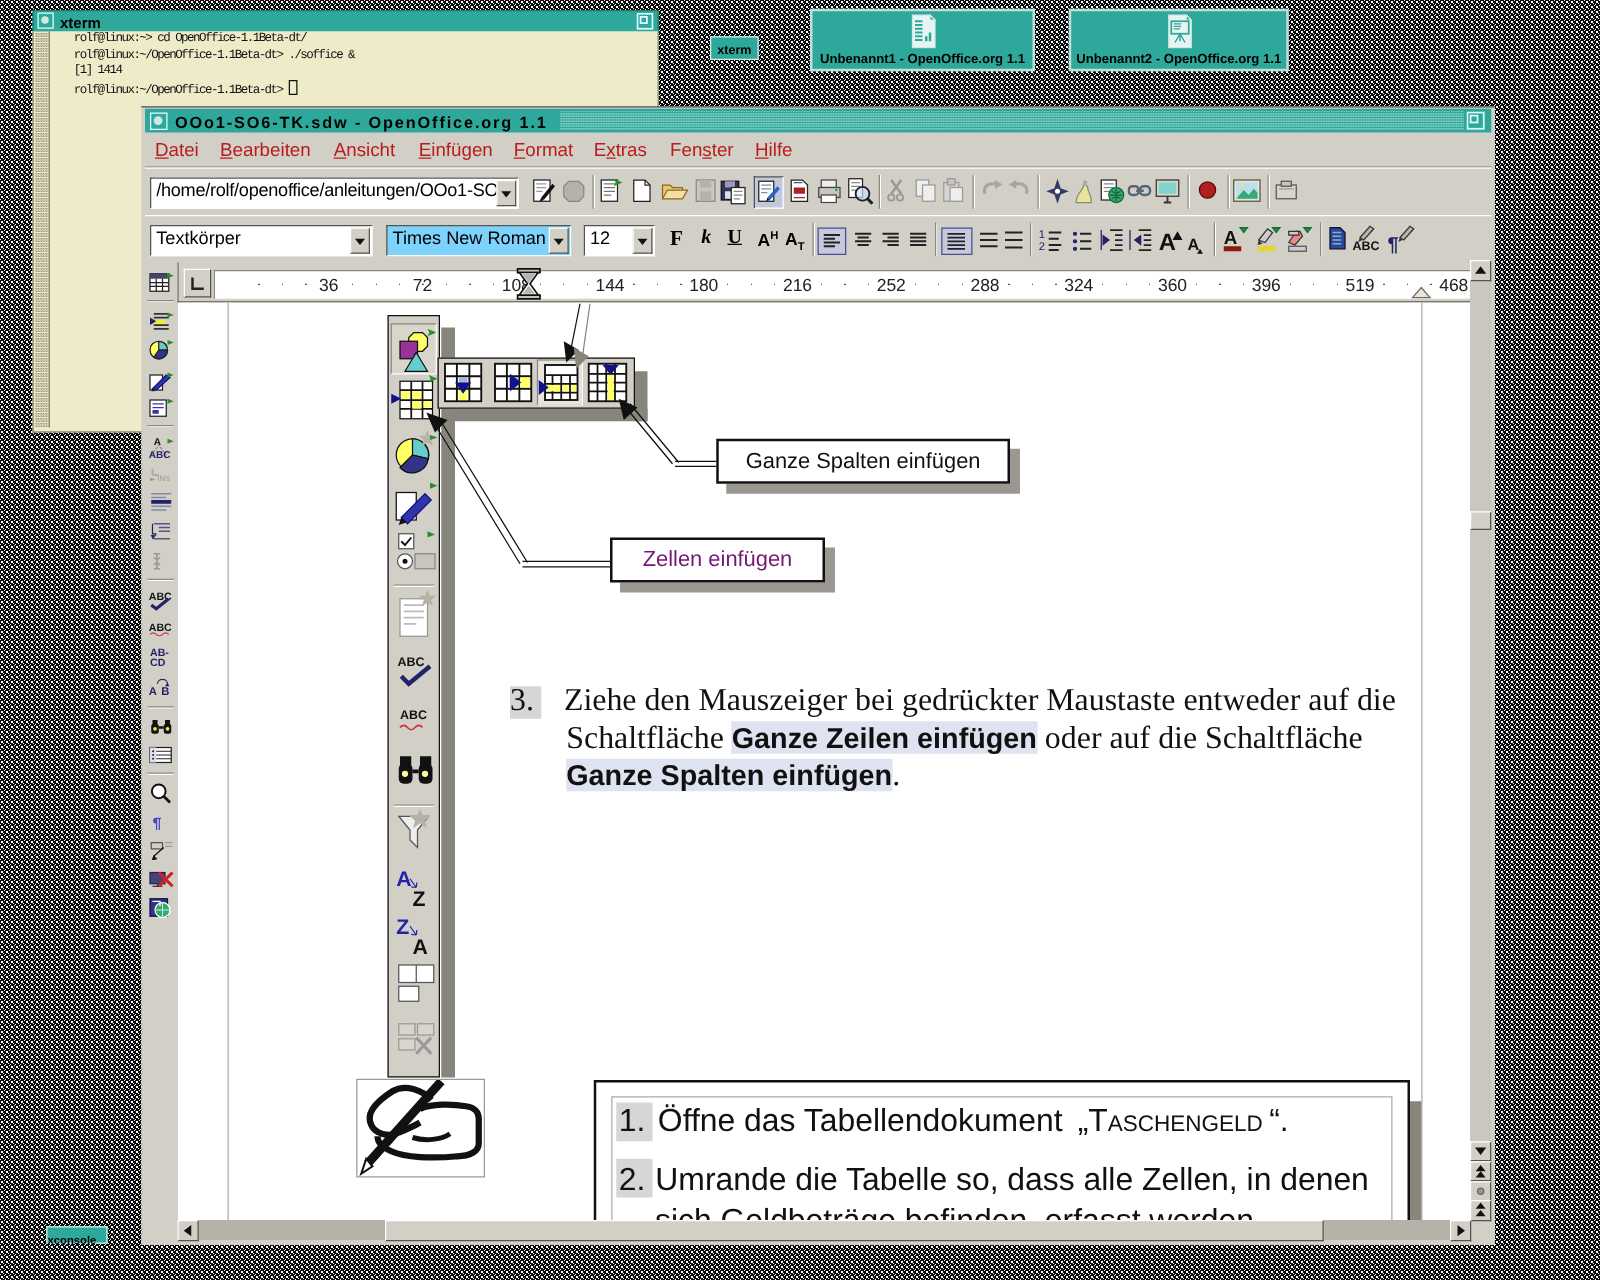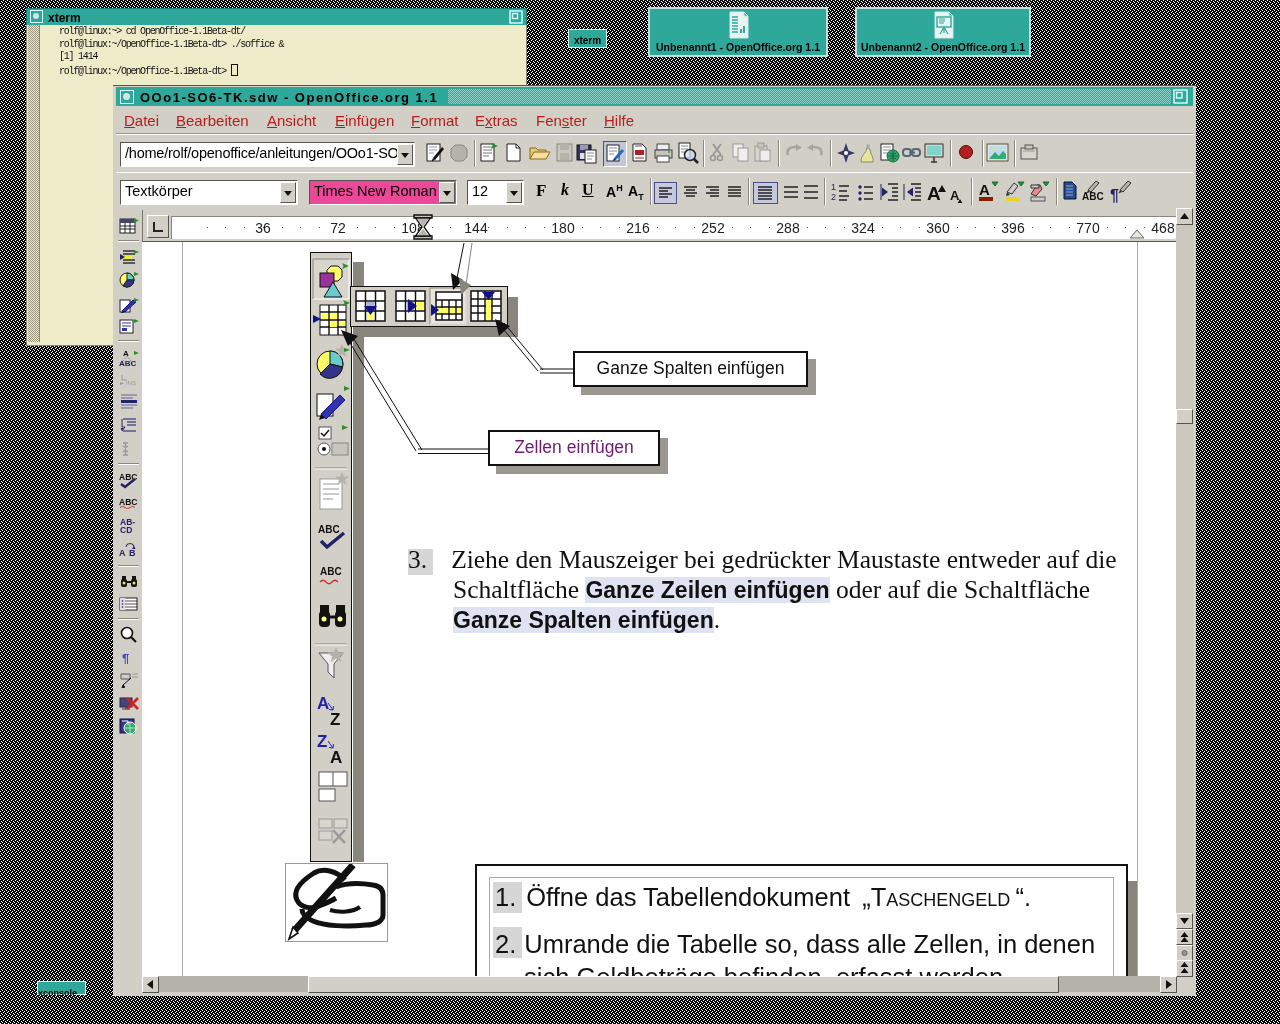--- a/index.html
+++ b/index.html
@@ -242,21 +242,21 @@
       </svg>
   </div>
 
   <div class="ab" style="left:3px;top:86px;width:1077px;height:38px;border-top:1px solid #fff;" id="tb2">
     <div class="ab sunken" style="left:4px;top:7px;width:176px;height:23px;background:#fff;">
       <span class="ab" style="left:4px;top:2px;font-size:14.5px;">Textkörper</span>
       <div class="ab raised grey" style="right:1px;top:1px;width:14px;height:19px;"><svg width="14" height="19">
             <path d="M3 8 L11 8 L7 13 Z" fill="#111"></path>
           </svg></div>
     </div>
-    <div class="ab sunken" style="left:193px;top:7px;width:146px;height:23px;background:#ec4899;">
+    <div class="ab sunken" style="left:193px;top:7px;width:146px;height:23px;background:#7dd3fc;">
       <span class="ab" style="left:4px;top:2px;font-size:14.5px;">Times New Roman</span>
       <div class="ab raised grey" style="right:1px;top:1px;width:14px;height:19px;"><svg width="14" height="19">
             <path d="M3 8 L11 8 L7 13 Z" fill="#111"></path>
           </svg></div>
     </div>
     <div class="ab sunken" style="left:351px;top:7px;width:55px;height:23px;background:#fff;">
       <span class="ab" style="left:4px;top:2px;font-size:14.5px;">12</span>
       <div class="ab raised grey" style="right:1px;top:1px;width:14px;height:19px;"><svg width="14" height="19">
             <path d="M3 8 L11 8 L7 13 Z" fill="#111"></path>
           </svg></div>
@@ -356,29 +356,29 @@
 
   <div class="ab" style="left:33px;top:124px;width:1030px;height:31px;">
     <div class="ab raised grey" style="left:1px;top:5px;width:20px;height:21px;"><svg width="20" height="21">
           <path d="M6 6 v9 h9" stroke="#222" stroke-width="2" fill="none"></path>
         </svg></div>
     <div class="ab" style="left:25px;top:6px;width:1004px;height:22px;background:#fff;border-top:1px solid #8a877f;border-left:1px solid #8a877f;">
       <div class="ab" style="left:16.5px;top:10px;width:985px;height:1px;background-image:repeating-linear-gradient(90deg,transparent 0 17.75px,#555 17.75px 18.75px);"></div>
       <span class="rn" style="left:91px;">36</span>
         <span class="rn" style="left:166px;">72</span>
         <span class="rn" style="left:241px;">108</span>
-        <span class="rn" style="left:304px;">144</span>
+        <span class="rn" style="left:316px;">144</span>
         <span class="rn" style="left:391px;">180</span>
         <span class="rn" style="left:466px;">216</span>
         <span class="rn" style="left:541px;">252</span>
         <span class="rn" style="left:616px;">288</span>
         <span class="rn" style="left:691px;text-align:right;">324</span>
         <span class="rn" style="left:766px;">360</span>
         <span class="rn" style="left:841px;">396</span>
-        <span class="rn" style="left:916px;">770</span>
+        <span class="rn" style="left:916px;">519</span>
         <span class="rn" style="left:991px;">468</span>
       <svg class="ab" style="left:957px;top:12px;" width="18" height="10">
           <path d="M8 1 L15 9 L1 9 Z" fill="#e8e5dd" stroke="#6a6860"></path>
         </svg>
     </div>
   </div>
 
   <svg class="ab" style="left:300px;top:128px;z-index:9;" width="20" height="26">
     <path d="M1 1 h18 v3 h-18 Z" fill="#c8c5bd" stroke="#111" stroke-width="1.4"></path>
     <path d="M1 22 h18 v3 h-18 Z" fill="#c8c5bd" stroke="#111" stroke-width="1.4"></path>

